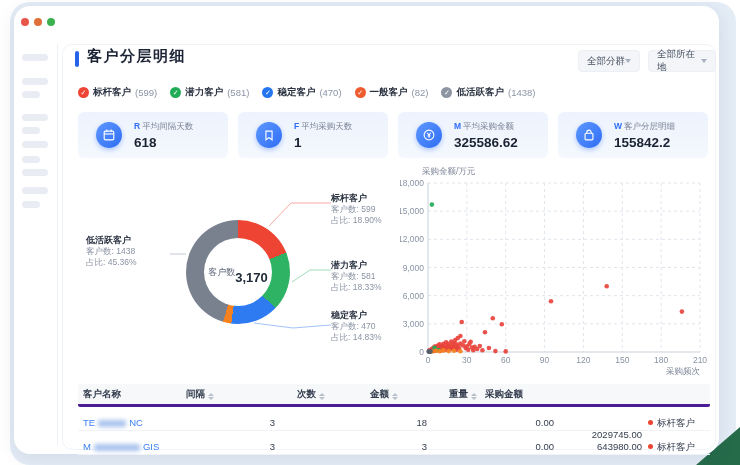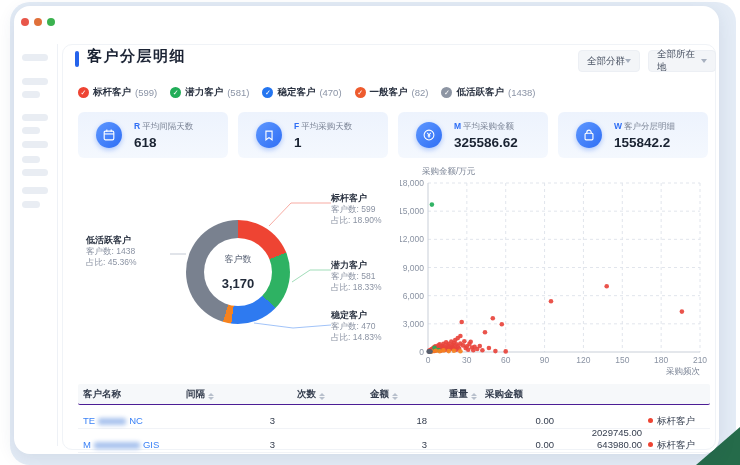--- a/index.html
+++ b/index.html
@@ -30,29 +30,29 @@
   .card{width:150px;height:46px;background:linear-gradient(180deg,#edf3fd,#f4f8fe);border-radius:6px;
         display:flex;align-items:center;padding-left:18px;box-sizing:border-box;gap:12px;}
   .card-ic{width:26px;height:26px;border-radius:50%;background:linear-gradient(135deg,#5d97ff,#2f6ef5);
         display:flex;align-items:center;justify-content:center;box-shadow:0 2px 5px rgba(47,110,245,.35);flex:0 0 26px;}
   .card-label{font-size:8.5px;color:#7b8496;white-space:nowrap;}
   .card-prefix{color:#2f6ef5;font-weight:bold;margin-right:2px;}
   .card-value{font-size:13.5px;font-weight:bold;color:#1a2332;margin-top:2px;}
   .donut-block{position:absolute;left:78px;top:175px;width:318px;height:200px;}
   .donut{position:absolute;left:108px;top:45px;width:104px;height:104px;border-radius:50%;}
   .donut-hole{position:absolute;left:18px;top:18px;width:68px;height:68px;background:#fff;border-radius:50%;
-        display:flex;flex-direction:column;align-items:center;justify-content:center;}
+        display:flex;flex-direction:row;align-items:center;justify-content:center;}
   .hole-label{font-size:9px;color:#5d6678;}
   .hole-value{font-size:13px;font-weight:bold;color:#222b3a;margin-top:10px;}
   .callout{position:absolute;font-size:8.5px;color:#8b93a3;line-height:11px;white-space:nowrap;}
   .callout b{display:block;color:#2b3342;font-size:9px;}
   .lines-svg{position:absolute;left:0;top:0;}
   .scatter{position:absolute;left:400px;top:160px;width:316px;height:220px;}
   .table{position:absolute;left:78px;top:384px;width:632px;font-size:9.5px;}
-  .thead{position:relative;height:20px;background:#f6f8fa;border-radius:2px;border-bottom:1px solid #4c1d95;}
+  .thead{position:relative;height:20px;background:#f6f8fa;border-radius:2px;border-bottom:3px solid #4c1d95;}
   .th{position:absolute;top:4px;font-weight:bold;color:#333c4d;white-space:nowrap;}
   .trow{position:relative;height:23px;border-bottom:1px solid #f1f3f7;}
   .td{position:absolute;top:10px;color:#333c4d;white-space:nowrap;}
   .td-name{color:#3b82f6;cursor:pointer;}
   .mask{display:inline-block;height:7px;border-radius:2px;background:#a9c3ee;filter:blur(2px);margin:0 3px;vertical-align:middle;}
   .sort{display:inline-flex;flex-direction:column;gap:1px;margin-left:3px;vertical-align:1px;cursor:pointer;}
   .sort i{display:block;width:0;height:0;border-left:3px solid transparent;border-right:3px solid transparent;}
   .sort .up{border-bottom:3.5px solid #b8c0cc;}
   .sort .dn{border-top:3.5px solid #b8c0cc;}
   .tier-dot{display:inline-block;width:5px;height:5px;border-radius:50%;margin-right:4px;vertical-align:1px;}

